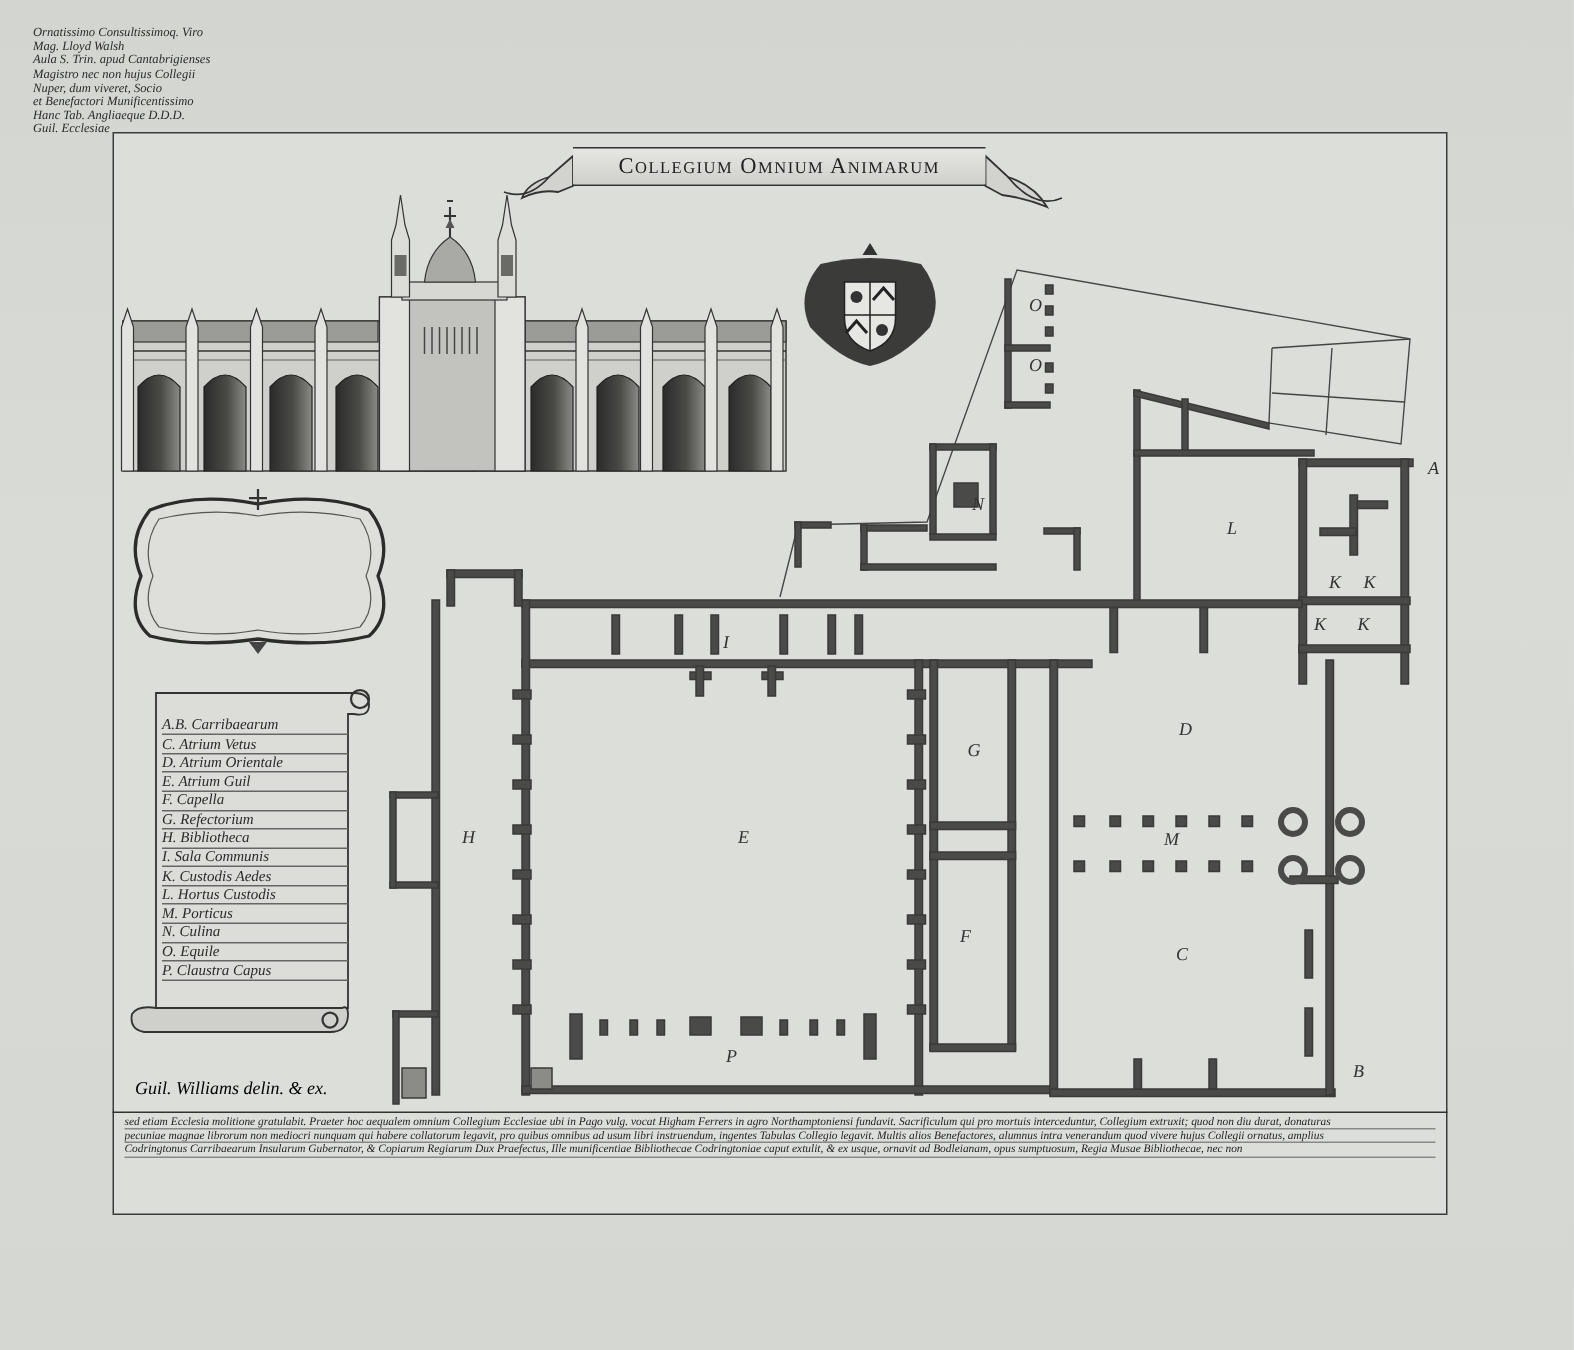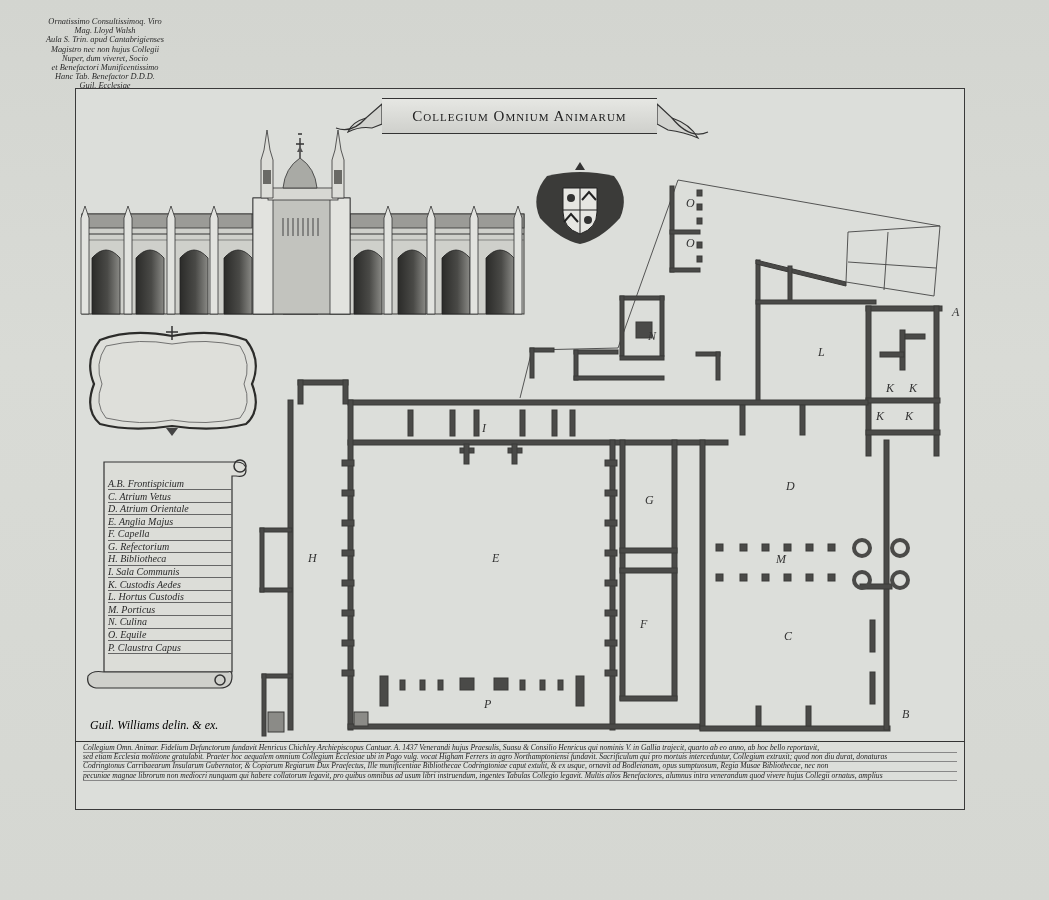--- a/index.html
+++ b/index.html
@@ -1,22 +1,22 @@
 <!DOCTYPE html>
 <html><head>
 <meta charset="utf-8">
 <style>
   html,body{margin:0;padding:0;}
   body{width:1049px;height:900px;background:#d6d8d3;position:relative;overflow:hidden;font-family:"DejaVu Serif",serif;}
   .sheet{position:absolute;left:0;top:0;width:1049px;height:900px;background:linear-gradient(180deg,#d3d5d0 0%,#d9dbd6 40%,#d5d7d2 100%);}
   .plate{position:absolute;left:75px;top:88px;width:890px;height:722px;border:1.5px solid #3a3a3a;box-sizing:border-box;background:#dcdeda;}
-  .title-ribbon{position:absolute;left:382px;top:98px;width:275px;height:36px;display:flex;align-items:center;justify-content:center;}
+  .title-ribbon{position:absolute;left:382px;top:98px;width:275px;height:26px;display:flex;align-items:center;justify-content:center;}
   .title-ribbon .band{position:absolute;inset:0;background:linear-gradient(180deg,#e6e7e3,#cfd0cc);border-top:1.5px solid #333;border-bottom:1.5px solid #333;}
   .title-text{position:relative;font-family:"Liberation Serif",serif;font-size:15px;letter-spacing:1px;color:#222;font-variant:small-caps;}
-  .cartouche-text{position:absolute;left:22px;top:17px;width:130px;font-family:"Liberation Serif",serif;font-style:italic;font-size:8.4px;line-height:9.2px;color:#2a2a2a;text-align:center;margin-left:18px;}
+  .cartouche-text{position:absolute;left:22px;top:17px;width:130px;font-family:"Liberation Serif",serif;font-style:italic;font-size:8.4px;line-height:9.2px;color:#2a2a2a;}
   .legend-list{position:absolute;left:108px;top:478px;width:124px;margin:0;padding:0;list-style:none;}
   .legend-list li{font-family:"Liberation Serif",serif;font-style:italic;font-size:10px;line-height:11.2px;height:11.2px;color:#2a2a2a;white-space:nowrap;border-bottom:0.8px solid #666;margin-bottom:0.4px;}
   .signature{position:absolute;left:90px;top:718px;font-family:"Liberation Serif",serif;font-style:italic;font-size:12px;color:#000000;}
   .inscription{position:absolute;left:75px;top:741px;width:890px;height:69px;border-top:1.5px solid #333;box-sizing:border-box;padding:2px 8px 0 8px;}
   .inscription p{margin:0;font-family:"Liberation Serif",serif;font-style:italic;font-size:7.6px;line-height:8.2px;color:#1e1e1e;white-space:nowrap;overflow:hidden;text-overflow:clip;border-bottom:0.5px solid #888;}
   svg{position:absolute;left:0;top:0;}
   .plan-label{font-family:"Liberation Serif",serif;font-style:italic;font-size:12px;fill:#333;}
 </style>
 </head>
 <body>
@@ -307,41 +307,40 @@
   <span class="title-text">Collegium Omnium Animarum</span>
 </div>
 
 <div class="cartouche-text">
   <div>Ornatissimo Consultissimoq. Viro</div>
   <div>Mag. Lloyd Walsh</div>
   <div>Aula S. Trin. apud Cantabrigienses</div>
   <div>Magistro nec non hujus Collegii</div>
   <div>Nuper, dum viveret, Socio</div>
   <div>et Benefactori Munificentissimo</div>
-  <div>Hanc Tab. Benefactor D.D.D.</div>
+  <div>Hanc Tab. Angliaeque D.D.D.</div>
   <div>Guil. Ecclesiae</div>
 </div>
 
 <ul class="legend-list">
-  <li><span>A.B.</span> <span>Frontispicium</span></li>
+  <li><span>A.B.</span> <span>Carribaearum</span></li>
   <li><span>C.</span> <span>Atrium Vetus</span></li>
   <li><span>D.</span> <span>Atrium Orientale</span></li>
-  <li><span>E.</span> <span>Anglia Majus</span></li>
+  <li><span>E.</span> <span>Atrium Guil</span></li>
   <li><span>F.</span> <span>Capella</span></li>
   <li><span>G.</span> <span>Refectorium</span></li>
   <li><span>H.</span> <span>Bibliotheca</span></li>
   <li><span>I.</span> <span>Sala Communis</span></li>
   <li><span>K.</span> <span>Custodis Aedes</span></li>
   <li><span>L.</span> <span>Hortus Custodis</span></li>
   <li><span>M.</span> <span>Porticus</span></li>
   <li><span>N.</span> <span>Culina</span></li>
   <li><span>O.</span> <span>Equile</span></li>
   <li><span>P.</span> <span>Claustra Capus</span></li>
 </ul>
 
 <div class="signature">Guil. Williams delin. &amp; ex.</div>
 
 <div class="inscription">
-  <p>Collegium Omn. Animar. Fidelium Defunctorum fundavit Henricus Chichley Archiepiscopus Cantuar. A. 1437 Venerandi hujus Praesulis, Suasu &amp; Consilio Henricus qui nominis V. in Gallia trajecit, quarto ab eo anno, ab hoc bello reportavit,</p>
   <p>sed etiam Ecclesia molitione gratulabit. Praeter hoc aequalem omnium Collegium Ecclesiae ubi in Pago vulg. vocat Higham Ferrers in agro Northamptoniensi fundavit. Sacrificulum qui pro mortuis interceduntur, Collegium extruxit; quod non diu durat, donaturas</p>
+  <p>pecuniae magnae librorum non mediocri nunquam qui habere collatorum legavit, pro quibus omnibus ad usum libri instruendum, ingentes Tabulas Collegio legavit. Multis alios Benefactores, alumnus intra venerandum quod vivere hujus Collegii ornatus, amplius</p>
   <p>Codringtonus Carribaearum Insularum Gubernator, &amp; Copiarum Regiarum Dux Praefectus, Ille munificentiae Bibliothecae Codringtoniae caput extulit, &amp; ex usque, ornavit ad Bodleianam, opus sumptuosum, Regia Musae Bibliothecae, nec non</p>
-  <p>pecuniae magnae librorum non mediocri nunquam qui habere collatorum legavit, pro quibus omnibus ad usum libri instruendum, ingentes Tabulas Collegio legavit. Multis alios Benefactores, alumnus intra venerandum quod vivere hujus Collegii ornatus, amplius</p>
 </div>
 
 </body></html>

